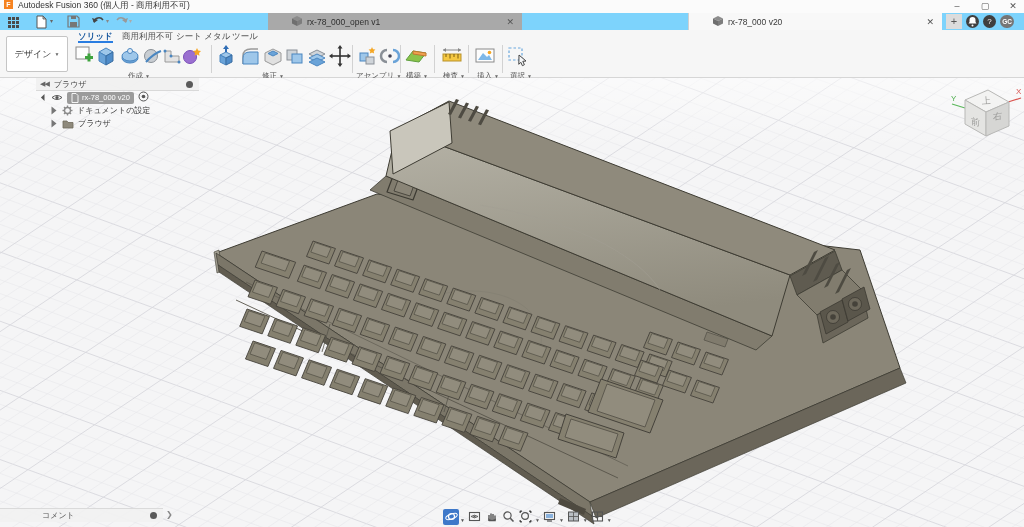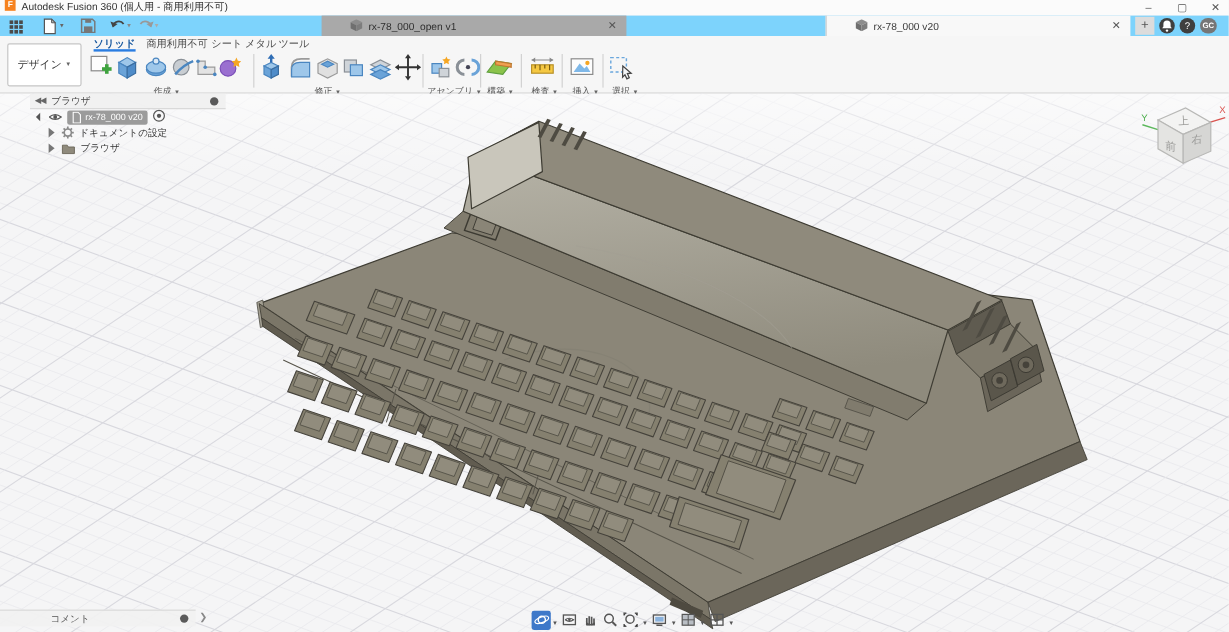--- a/index.html
+++ b/index.html
@@ -44,21 +44,21 @@
   .ric { position:absolute; top:14px; width:24px; height:26px; }
   .ric svg { display:block; margin:0 auto; }
   .grp-label { position:absolute; top:41px; font-size:7.5px; color:#555; white-space:nowrap; }
   .grp-label .caret { font-size:5px; }
   .rdiv { position:absolute; top:15px; width:1px; height:28px; background:#d2d2d2; }
 
   
   #viewport { position:absolute; left:0; top:78px; width:1024px; height:449px; }
 
   
-  #browser { position:absolute; left:5px; top:78px; width:170px;padding-left:20px; }
+  #browser { position:absolute; left:16px; top:78px; width:170px;padding-left:20px; }
   #browser-header { width:163px; height:13px; background:rgba(240,240,240,0.92);
     border-bottom:1px solid #d9d9d9; display:flex; align-items:center; font-size:8px; color:#444; }
   #browser-header .chev { margin:0 5px 0 4px; color:#666; font-size:7px; letter-spacing:-1px; }
   #browser-header .dot { margin-left:auto; margin-right:6px; width:7px; height:7px;
     border-radius:50%; background:#5a5a5a; }
   .brow { height:13px; display:flex; align-items:center; font-size:8px; color:#333; }
   .tri-open { width:0; height:0; border-left:5px solid #555; border-top:5px solid transparent; margin:0 4px 0 6px; transform:rotate(45deg); }
   .tri-closed { width:0; height:0; border-left:4px solid transparent; border-right:4px solid transparent;
     border-top:5px solid #777; transform:rotate(-90deg); margin:0 4px 0 14px; }
   .root-pill { background:#9b9b9b; border-radius:2px; color:#fff; height:12px;

